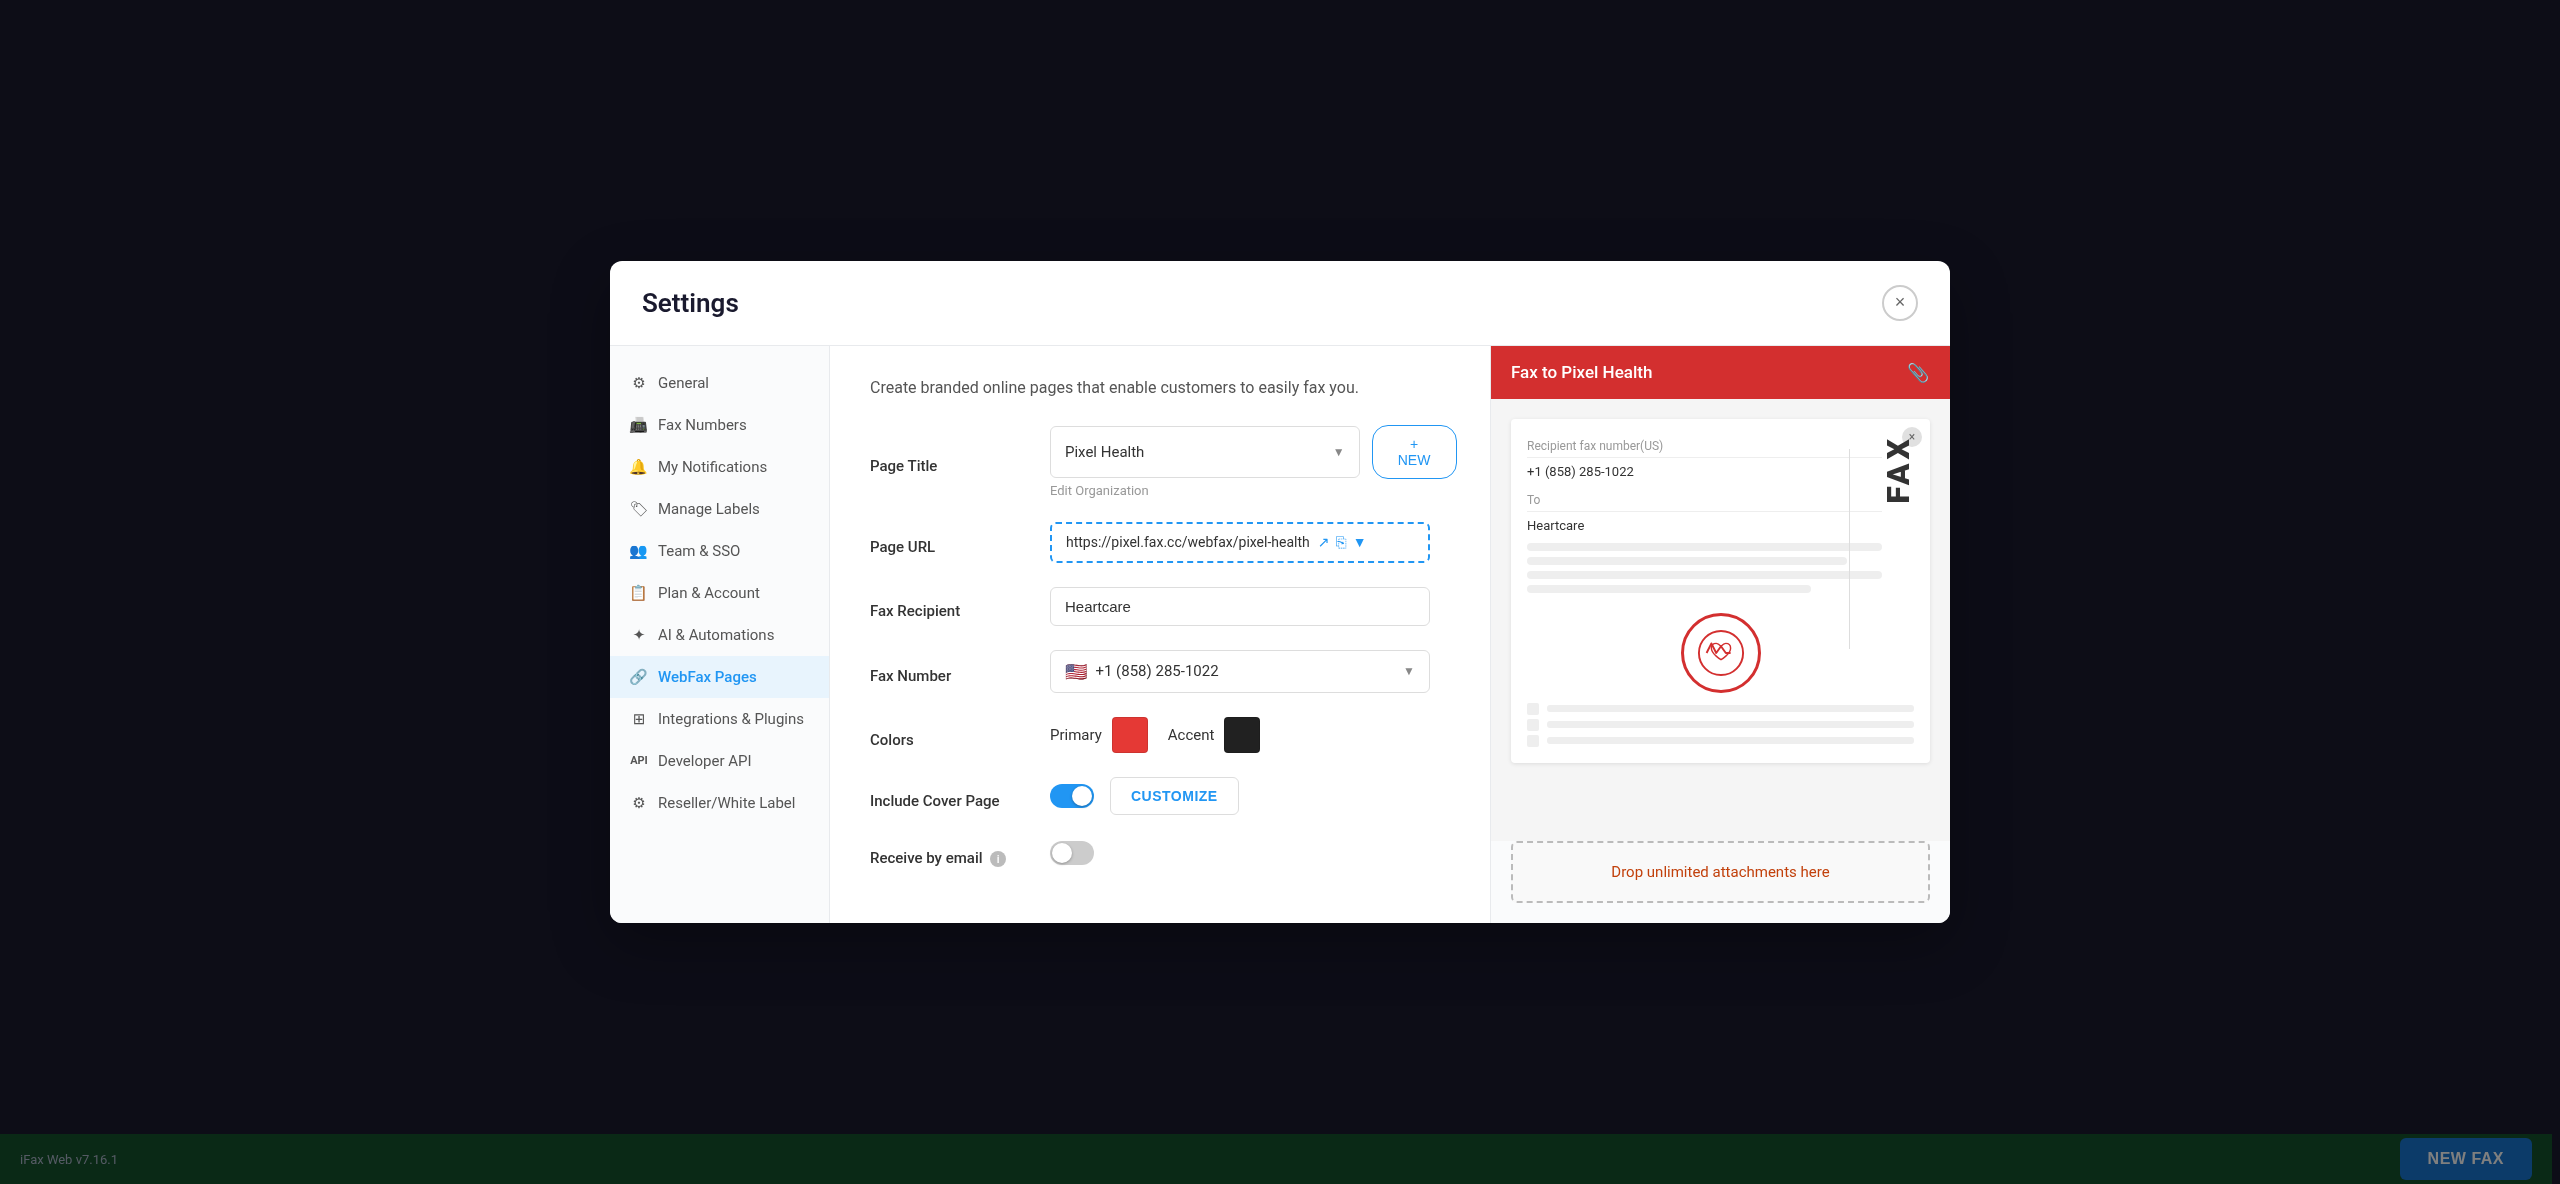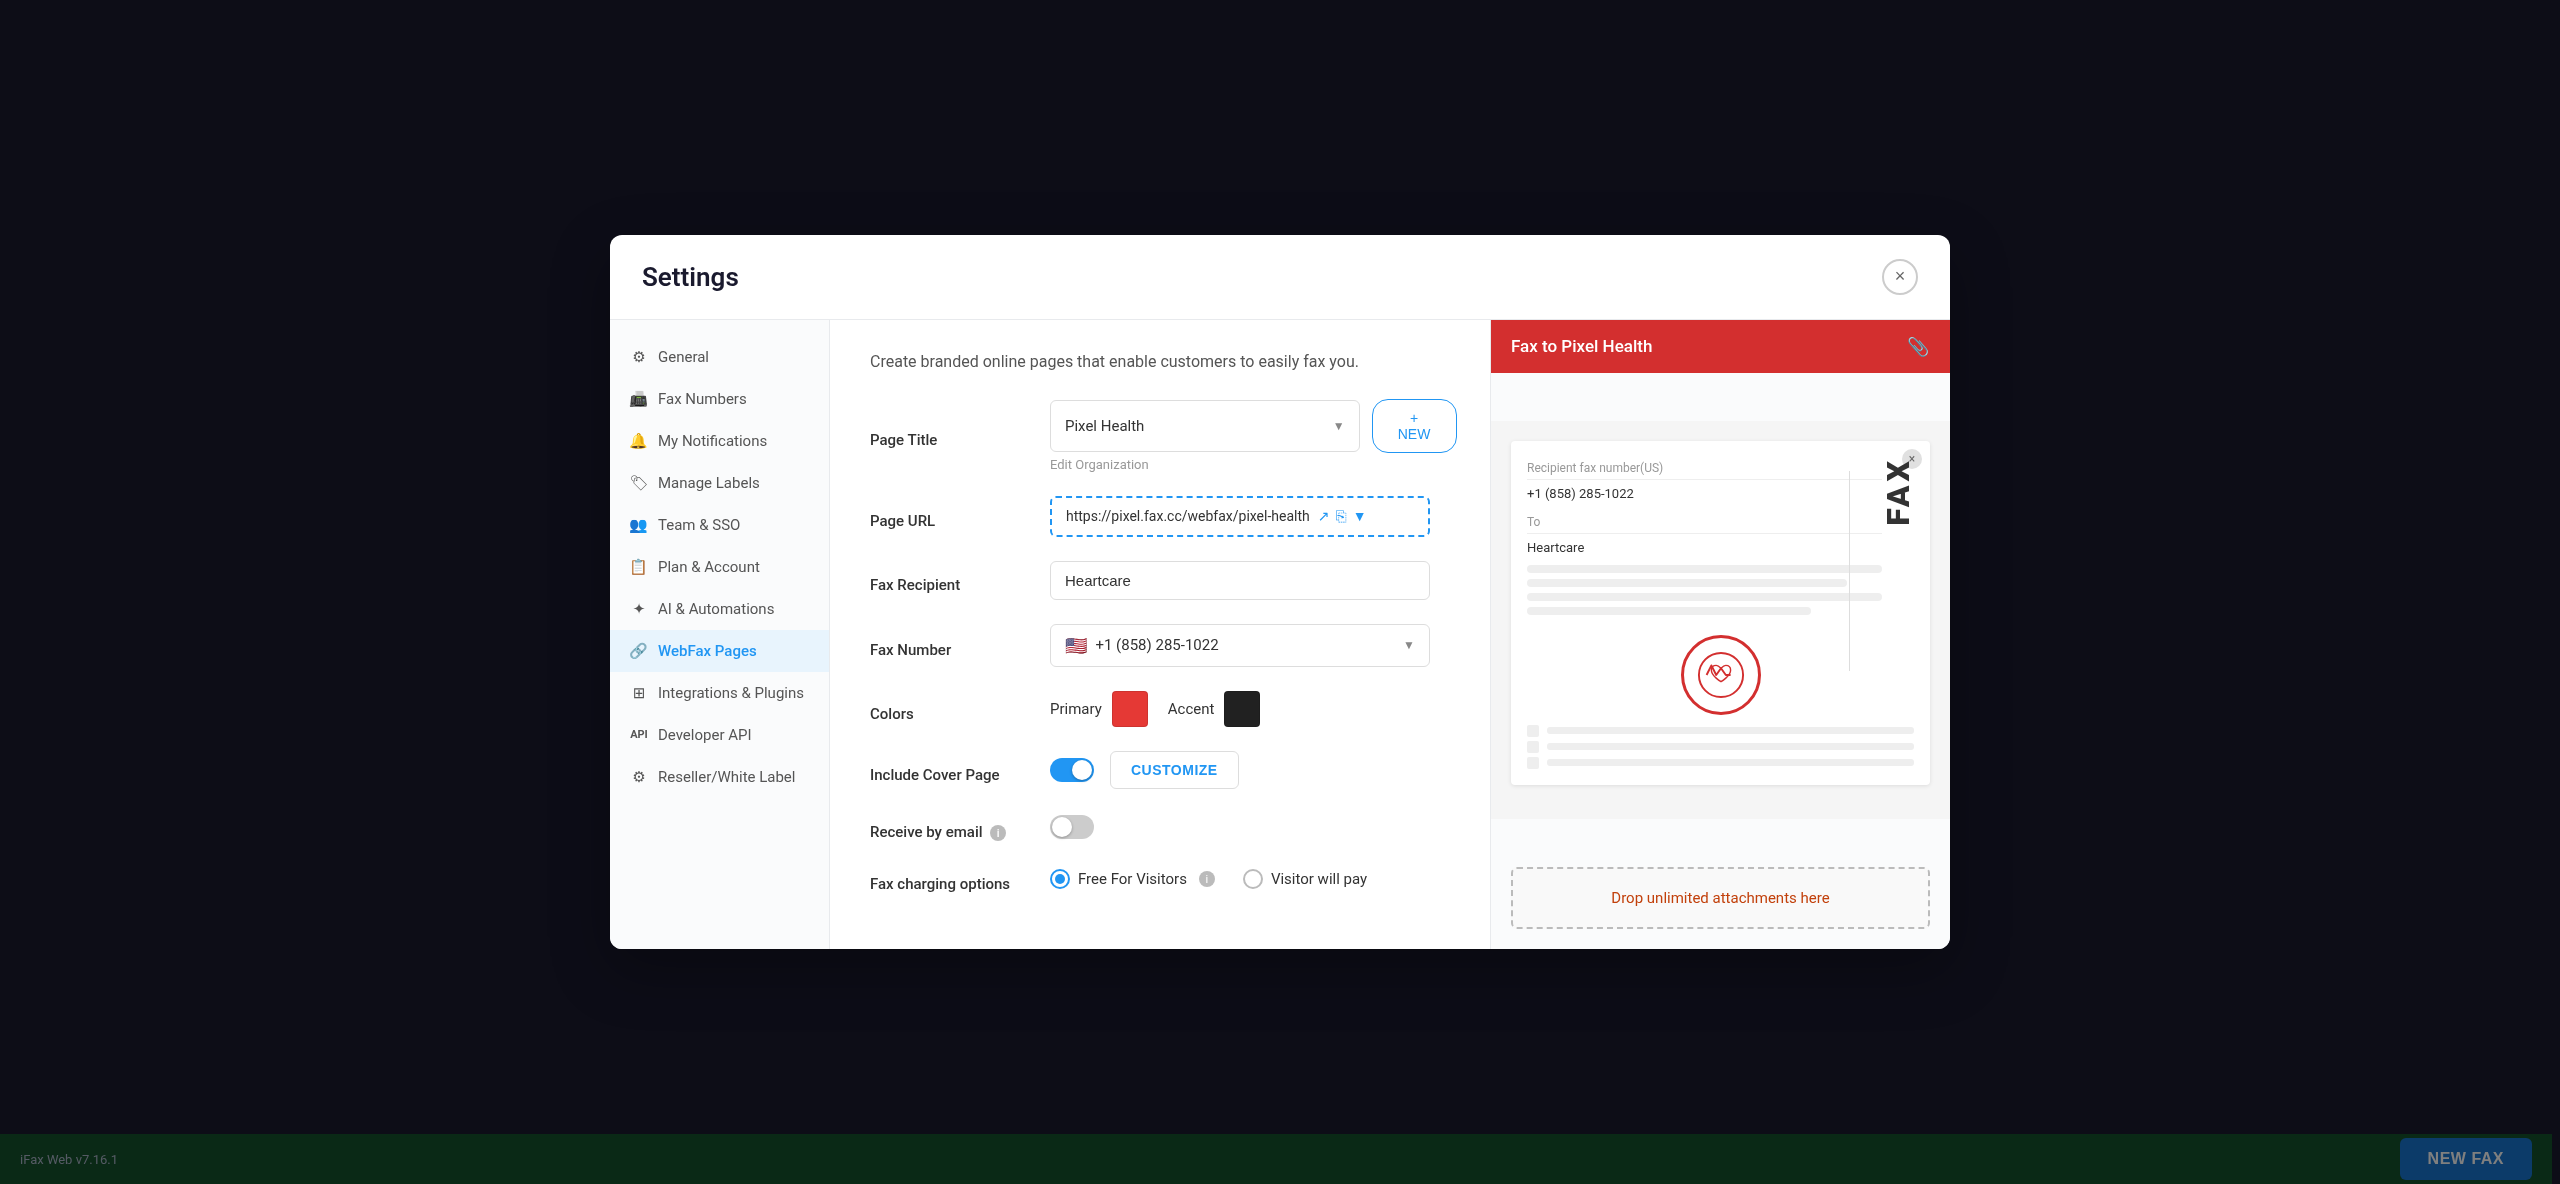--- a/index.html
+++ b/index.html
@@ -344,21 +344,20 @@
 
     
     .preview-panel {
       width: 460px;
       background: #fafbfc;
       border-left: 1px solid #e8eaed;
       flex-shrink: 0;
       overflow: hidden;
       display: flex;
       flex-direction: column;
-      gap: 48px;
     }
 
     .preview-header {
       background: #d32f2f;
       color: white;
       padding: 16px 20px;
       font-size: 17px;
       font-weight: 500;
       display: flex;
       align-items: center;
@@ -688,36 +687,20 @@
             <span>Receive by email</span>
             <span class="info-icon">i</span>
           </label>
           <div class="form-control">
             <div class="toggle off">
               <div class="toggle-thumb"></div>
             </div>
           </div>
         </div>
 
-        <div class="form-row">
-          <label class="form-label">Fax charging options</label>
-          <div class="form-control">
-            <div class="radio-group">
-              <div class="radio-item">
-                <div class="radio-circle selected"></div>
-                <span class="radio-label">Free For Visitors</span>
-                <span class="info-icon">i</span>
-              </div>
-              <div class="radio-item">
-                <div class="radio-circle empty"></div>
-                <span class="radio-label">Visitor will pay</span>
-              </div>
-            </div>
-          </div>
-        </div>
 
       </div>
 
       <div class="preview-panel">
         <div class="preview-header">
           <span>Fax to Pixel Health</span>
           <span class="clip-icon">📎</span>
         </div>
 
         <div class="preview-body">

